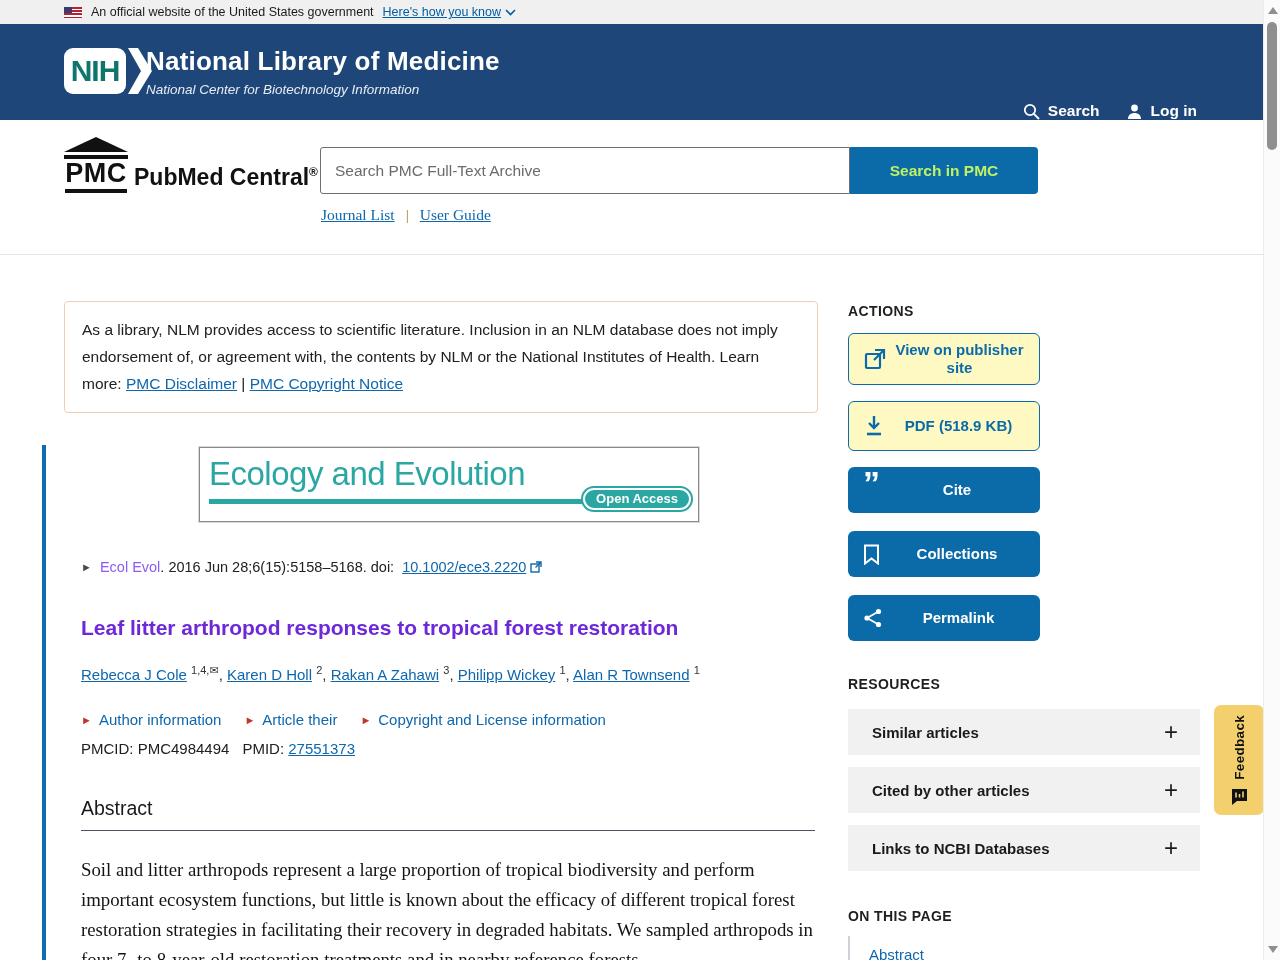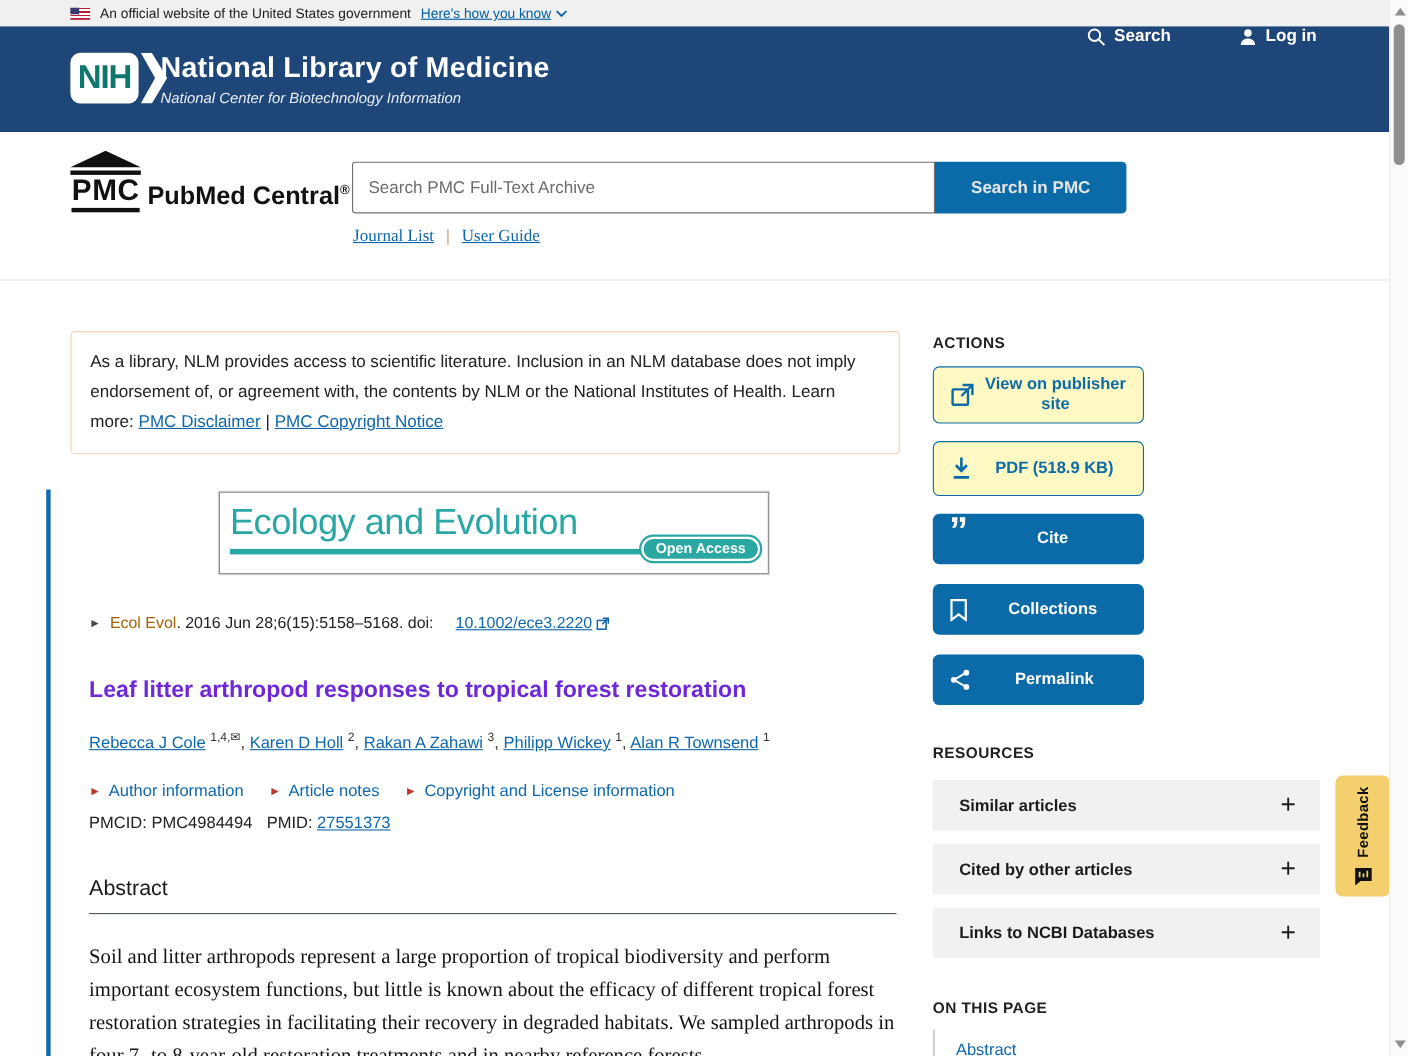--- a/index.html
+++ b/index.html
@@ -24,35 +24,35 @@
 
   
   .main-header { position:absolute; left:0; top:24px; width:1263px; height:96px; background:#1e4679; }
   .nih-logo { position:absolute; left:64px; top:24px; display:flex; align-items:center; }
   .nih-box { width:62px; height:46px; background:#ffffff; border-radius:9px; display:flex; align-items:center; justify-content:center;
     font-size:30px; font-weight:bold; color:#0f766e; letter-spacing:-1px; }
   .nih-chev { margin-left:2px; }
   .org-block { position:absolute; left:146px; top:22px; }
   .org-name { color:#ffffff; font-size:26px; font-weight:600; letter-spacing:.2px; }
   .org-sub { color:#e9edf3; font-size:13.5px; font-style:italic; margin-top:5px; }
-  .header-actions { position:absolute; right:66px; top:0; height:96px; display:flex; align-items:flex-start; gap:61px; }
+  .header-actions { position:absolute; right:66px; top:0; height:96px; display:flex; align-items:flex-end; gap:26px; }
   .header-action { display:flex; align-items:center; gap:8px; color:#ffffff; font-weight:bold; font-size:15.5px; }
 
   
   .pmc-bar { position:absolute; left:0; top:120px; width:1263px; height:135px; background:#ffffff; border-bottom:1px solid #e4e4e4; }
   .pmc-logo { position:absolute; left:64px; top:17px; width:64px; display:flex; flex-direction:column; align-items:center; }
   .pmc-roof { width:0; height:0; border-left:32px solid transparent; border-right:32px solid transparent; border-bottom:15px solid #111; }
   .pmc-beam { width:64px; height:4px; background:#111; margin-top:3px; }
   .pmc-word { font-size:27px; font-weight:bold; letter-spacing:.5px; color:#111; line-height:1.1; border-bottom:4px solid #111; }
   .pmc-brand { position:absolute; left:134px; top:44px; font-size:23px; font-weight:600; color:#111; }
   .pmc-brand sup { font-size:12px; }
   .pmc-search-input { position:absolute; left:320px; top:27px; width:530px; height:47px; border:1px solid #6f6f6f; border-radius:3px 0 0 3px;
     padding:16px 14px; font-size:15.5px; color:#333; font-family:inherit; }
   .pmc-search-input::placeholder { color:#6b6b6b; }
-  .pmc-search-btn { position:absolute; left:850px; top:27px; width:174px; height:47px; background:#0b6ba9; color:#e5e5e5;
+  .pmc-search-btn { position:absolute; left:850px; top:27px; width:188px; height:47px; background:#0b6ba9; color:#bef264;
     font-size:15.5px; font-weight:bold; border-radius:0 4px 4px 0; }
   .pmc-links { position:absolute; left:321px; top:86px; font-size:15.5px; display:flex; align-items:center;font-family:Liberation Serif, serif; }
   .pmc-links a { color:#0e67ad; text-decoration:underline; }
   .pipe { color:#9a8437; margin:0 11px; }
 
   
   .disclaimer { position:absolute; left:64px; top:301px; width:754px; height:112px; border:1px solid #f2cdb1; border-radius:4px;
     padding:15px 17px; font-size:15.5px; line-height:1.73; color:#202020; }
   .disclaimer a { color:#0e67ad; text-decoration:underline; }
 
@@ -61,22 +61,22 @@
 
   .journal-banner { position:absolute; left:199px; top:447px; width:500px; height:75px; background:#fff; border:1px solid #8a8a8a;
     box-shadow:0 0 0 1px #d9d9d9; }
   .jtitle { position:absolute; left:9px; top:7px; color:#2aa7a3; font-size:33px; letter-spacing:-.5px; }
   .jrule { position:absolute; left:9px; top:51px; width:400px; height:5px; background:#2aa7a3; }
   .oa-pill { position:absolute; right:7px; top:40px; background:#2aa7a3; color:#fff; font-size:13px; font-weight:bold;
     padding:1px 11px 2px; border:2px solid #ffffff; border-radius:12px; box-shadow:0 0 0 2px #2aa7a3; }
 
   .citation { position:absolute; left:81px; top:559px; font-size:14.5px; color:#212121; display:flex; align-items:center; }
   .cit-marker { color:#4a4a4a; font-size:11px; margin-right:8px; }
-  .cit-journal { color:#a16207; }
-  .cit-doi { color:#0e67ad; text-decoration:underline; margin-left:20px; }
+  .cit-journal { color:#8b5cf6; }
+  .cit-doi { color:#0e67ad; text-decoration:underline; margin-left:8px; }
   .ext-icon { margin-left:4px; vertical-align:-1px; }
 
   .article-title { position:absolute; left:81px; top:616px; width:720px; font-size:21px; font-weight:bold; color:#6d28d9; }
 
   .authors { position:absolute; left:81px; top:664px; font-size:15px; color:#333; }
   .authors a { color:#0e67ad; text-decoration:underline; }
   .authors sup { font-size:11px; }
 
   .meta-links { position:absolute; left:81px; top:711px; font-size:15px; display:flex; gap:23px; }
   .meta-link { display:flex; align-items:center; color:#0e67ad; }
@@ -217,21 +217,21 @@
     <span><a>Alan R Townsend</a> <sup>1</sup></span>
   </div>
 
   <div class="meta-links">
     <a class="meta-link">
       <span class="meta-marker">►</span>
       <span>Author information</span>
     </a>
     <a class="meta-link">
       <span class="meta-marker">►</span>
-      <span>Article notes</span>
+      <span>Article their</span>
     </a>
     <a class="meta-link">
       <span class="meta-marker">►</span>
       <span>Copyright and License information</span>
     </a>
   </div>
 
   <div class="ids">
     <span>PMCID: </span><span>PMC4984494</span><span class="gap"></span><span>PMID: </span><a>27551373</a>
   </div>

